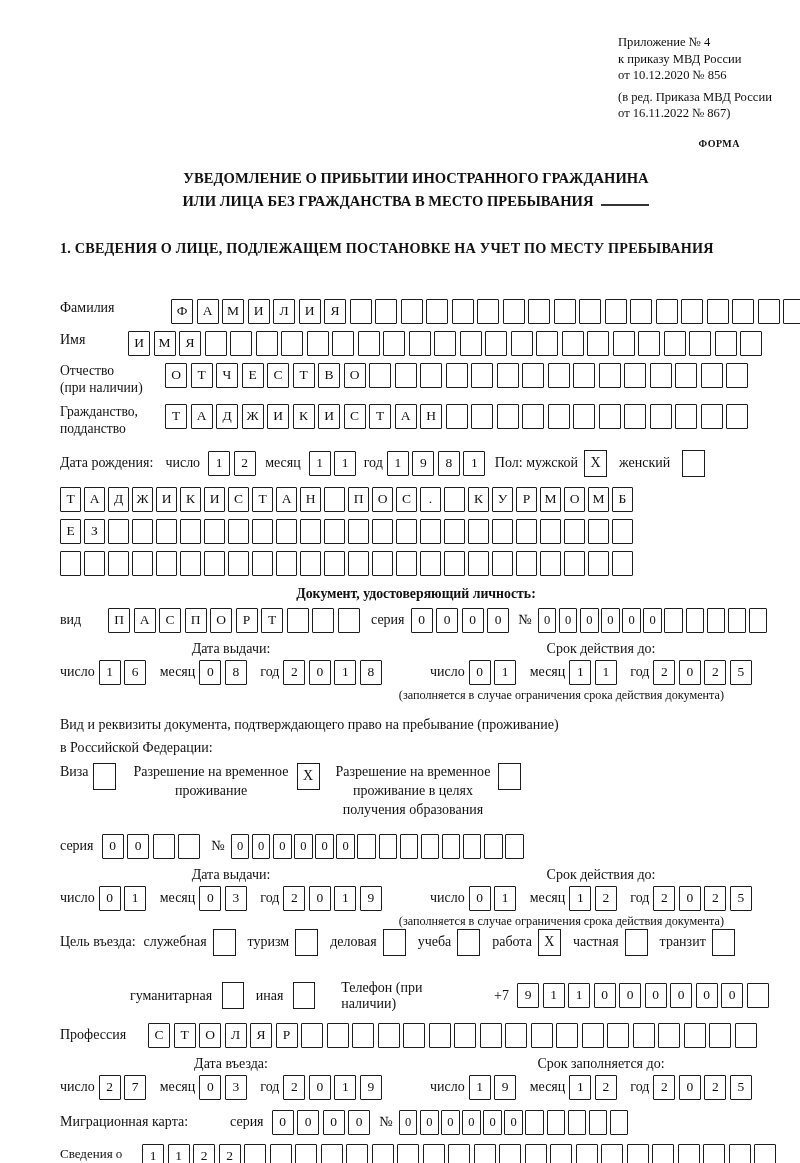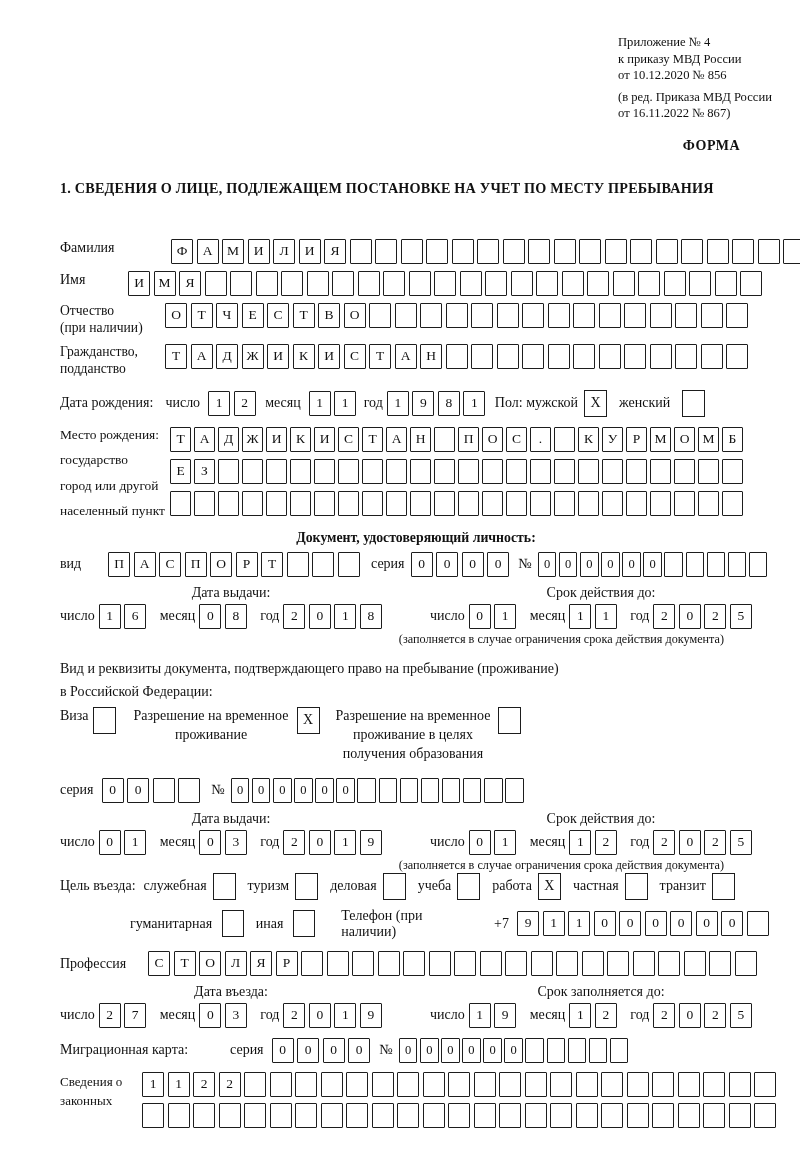--- a/index.html
+++ b/index.html
@@ -6,21 +6,21 @@
   body{
     width:800px;height:1163px;overflow:hidden;
     font-family:"Liberation Serif","DejaVu Serif",serif;
     color:#111;font-size:14px;
   }
   .page{padding:34px 28px 0 60px;position:relative;box-sizing:border-box;width:800px;}
 
   
   .annex{margin-left:558px;font-size:12.6px;line-height:1.32;width:210px;}
   .annex .l4{margin-top:5px;}
-  .forma{font-weight:bold;text-align:right;padding-right:32px;margin-top:16px;font-size:14px;letter-spacing:.5px;}
+  .forma{font-weight:bold;text-align:right;padding-right:32px;margin-top:16px;font-size:10px;letter-spacing:.5px;}
 
   
   .title{ text-align:center;font-weight:bold;font-size:14.6px;line-height:1.6;margin-top:18px;}
   .blank-line{display:inline-block;width:48px;border-bottom:2px solid #333;height:12px;margin-left:8px;}
   .sec-head{font-weight:bold;font-size:14.2px;margin-top:26px;letter-spacing:.2px;}
 
   
   .cells{display:flex;flex-wrap:nowrap;}
   .cell{
     flex:0 0 auto;box-sizing:border-box;width:22px;height:25px;
@@ -64,40 +64,44 @@
   
   .opts{display:flex;align-items:flex-start;margin-top:4px;}
   .opt{display:flex;align-items:flex-start;}
   .opt .oltext{line-height:1.35;}
   .opt .c2{text-align:center;}
   .opt .checkbox{margin-left:8px;}
 
   .purpose-line{display:flex;align-items:center;}
   .purpose-line .checkbox{margin-left:6px;}
   .purpose-line .t{margin-left:12px;}
-  .purpose2{margin-left:70px;margin-top:8px;}
+  .purpose2{margin-left:70px;margin-top:24px;}
 
   .rep-row{display:flex;margin-top:9px;}
   .rep-labels{width:82px;flex:0 0 auto;font-size:13px;line-height:1.5;}
   .rep-cells .cells{margin-bottom:6px;}
 </style>
 </head>
 <body>
 
 <div class="page">
 
   <div class="annex">
     <div>Приложение № 4</div>
     <div>к приказу МВД России</div>
     <div>от 10.12.2020 № 856</div>
     <div class="l4">(в ред. Приказа МВД России</div>
     <div>от 16.11.2022 № 867)</div>
   </div>
   <div class="forma">ФОРМА</div>
 
+  <div class="title">
+    <div>УВЕДОМЛЕНИЕ О ПРИБЫТИИ ИНОСТРАННОГО ГРАЖДАНИНА</div>
+    <div><span>ИЛИ ЛИЦА БЕЗ ГРАЖДАНСТВА В МЕСТО ПРЕБЫВАНИЯ</span><span class="blank-line"></span></div>
+  </div>
 
   <div class="sec-head">1. СВЕДЕНИЯ О ЛИЦЕ, ПОДЛЕЖАЩЕМ ПОСТАНОВКЕ НА УЧЕТ ПО МЕСТУ ПРЕБЫВАНИЯ</div>
 
   <div class="row" style="margin-top:42px;gap:43px;">
     <div class="lbl lbl-w66">Фамилия</div>
     <div class="cells">
         <span class="cell">Ф</span>
         <span class="cell">А</span>
         <span class="cell">М</span>
         <span class="cell">И</span>
@@ -239,26 +243,20 @@
         <span class="cell">8</span>
         <span class="cell">1</span>
       </span>
     <span class="gap6">Пол: мужской</span>
     <span class="checkbox gap6">X</span>
     <span class="gap12">женский</span>
     <span class="checkbox gap12"></span>
   </div>
 
   <div class="row" style="margin-top:10px;">
-    <div class="lbl lbl-w110">
-      <div>Место рождения:</div>
-      <div style="margin-top:8px;">государство</div>
-      <div style="margin-top:10px;">город или другой</div>
-      <div style="margin-top:8px;">населенный пункт</div>
-    </div>
     <div>
       <div class="cells cells--mid">
           <span class="cell">Т</span>
           <span class="cell">А</span>
           <span class="cell">Д</span>
           <span class="cell">Ж</span>
           <span class="cell">И</span>
           <span class="cell">К</span>
           <span class="cell">И</span>
           <span class="cell">С</span>

